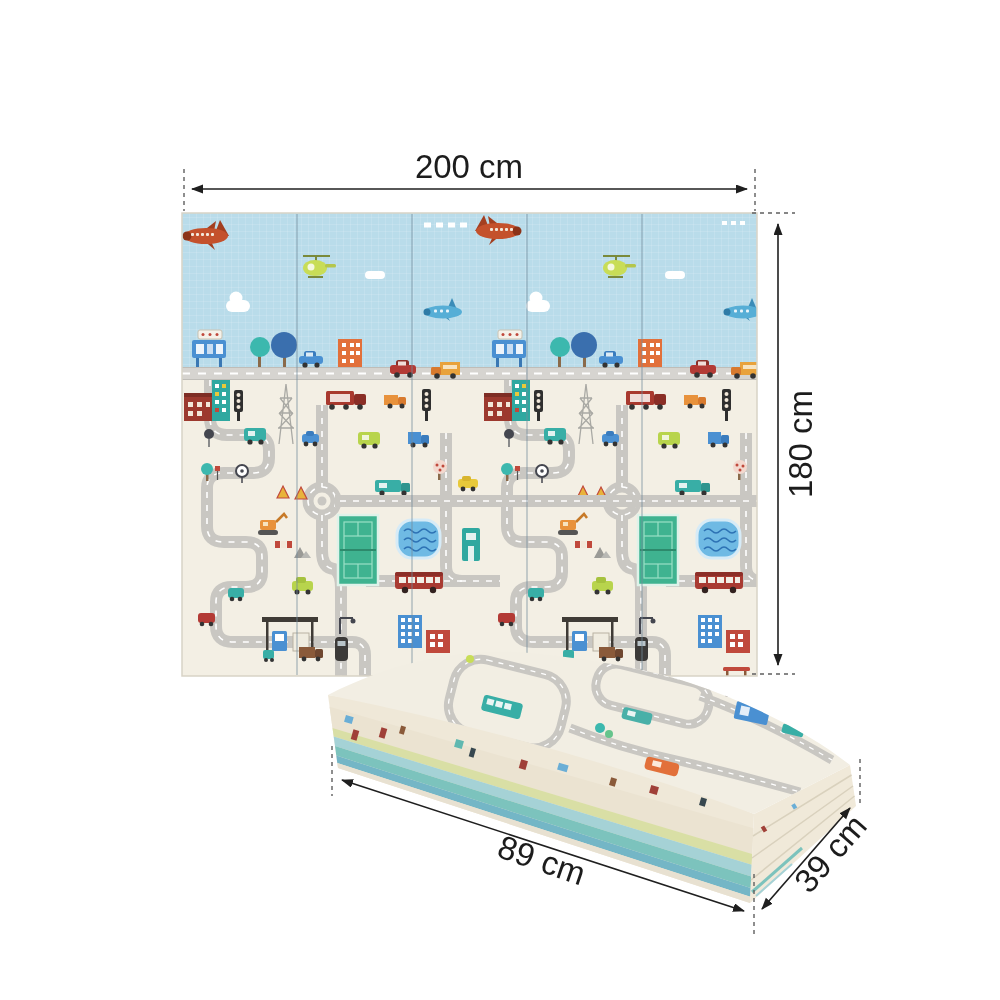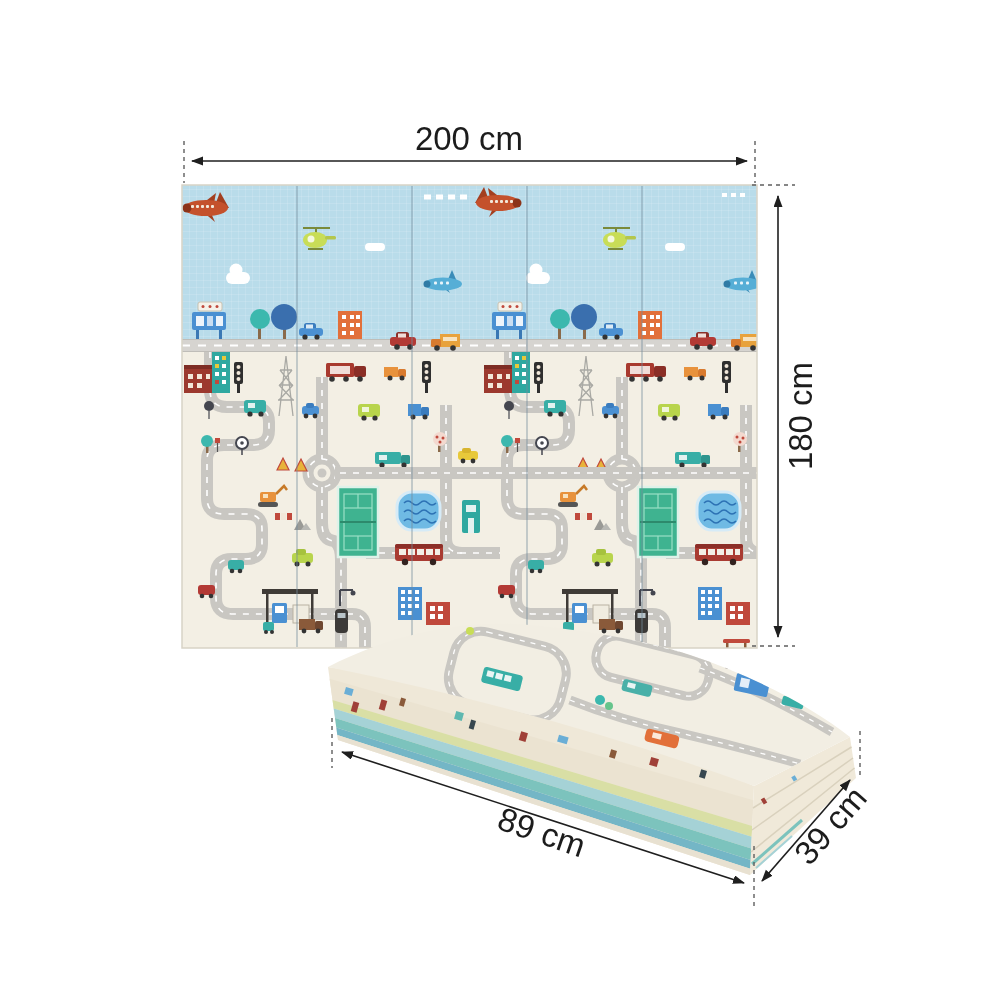--- a/index.html
+++ b/index.html
@@ -1,16 +1,16 @@
 <!DOCTYPE html>
 <html><head>
 <meta charset="utf-8">
 <style>
   html,body{margin:0;padding:0;background:#ffffff;}
-  .stage{width:1000px;height:952px;position:relative;background:#ffffff;overflow:hidden;}
+  .stage{width:1000px;height:952px;position:relative;background:#ffffff;overflow:hidden;margin-top:28px;}
   svg{display:block;}
   .road{fill:none;stroke:#c9c7c2;stroke-width:12;stroke-linejoin:round;}
   .road-thin{fill:none;stroke:#c9c7c2;stroke-width:9;stroke-linejoin:round;}
   .dash{fill:none;stroke:#ffffff;stroke-width:1.6;stroke-dasharray:6 7;}
   .dash-thin{fill:none;stroke:#ffffff;stroke-width:1.3;stroke-dasharray:5 6;}
   .dim-line{stroke:#1f1f1f;stroke-width:1.6;fill:none;}
   .ext{stroke:#5f5f5f;stroke-width:1.4;stroke-dasharray:4 4;fill:none;}
   .dim-text{font-family:"Liberation Sans",sans-serif;font-size:33px;fill:#1c1c1c;}
   .pyl{stroke:#a9a9a4;stroke-width:1.3;fill:none;}
   .wave{fill:none;stroke:#2d72b4;stroke-width:1.6;}

